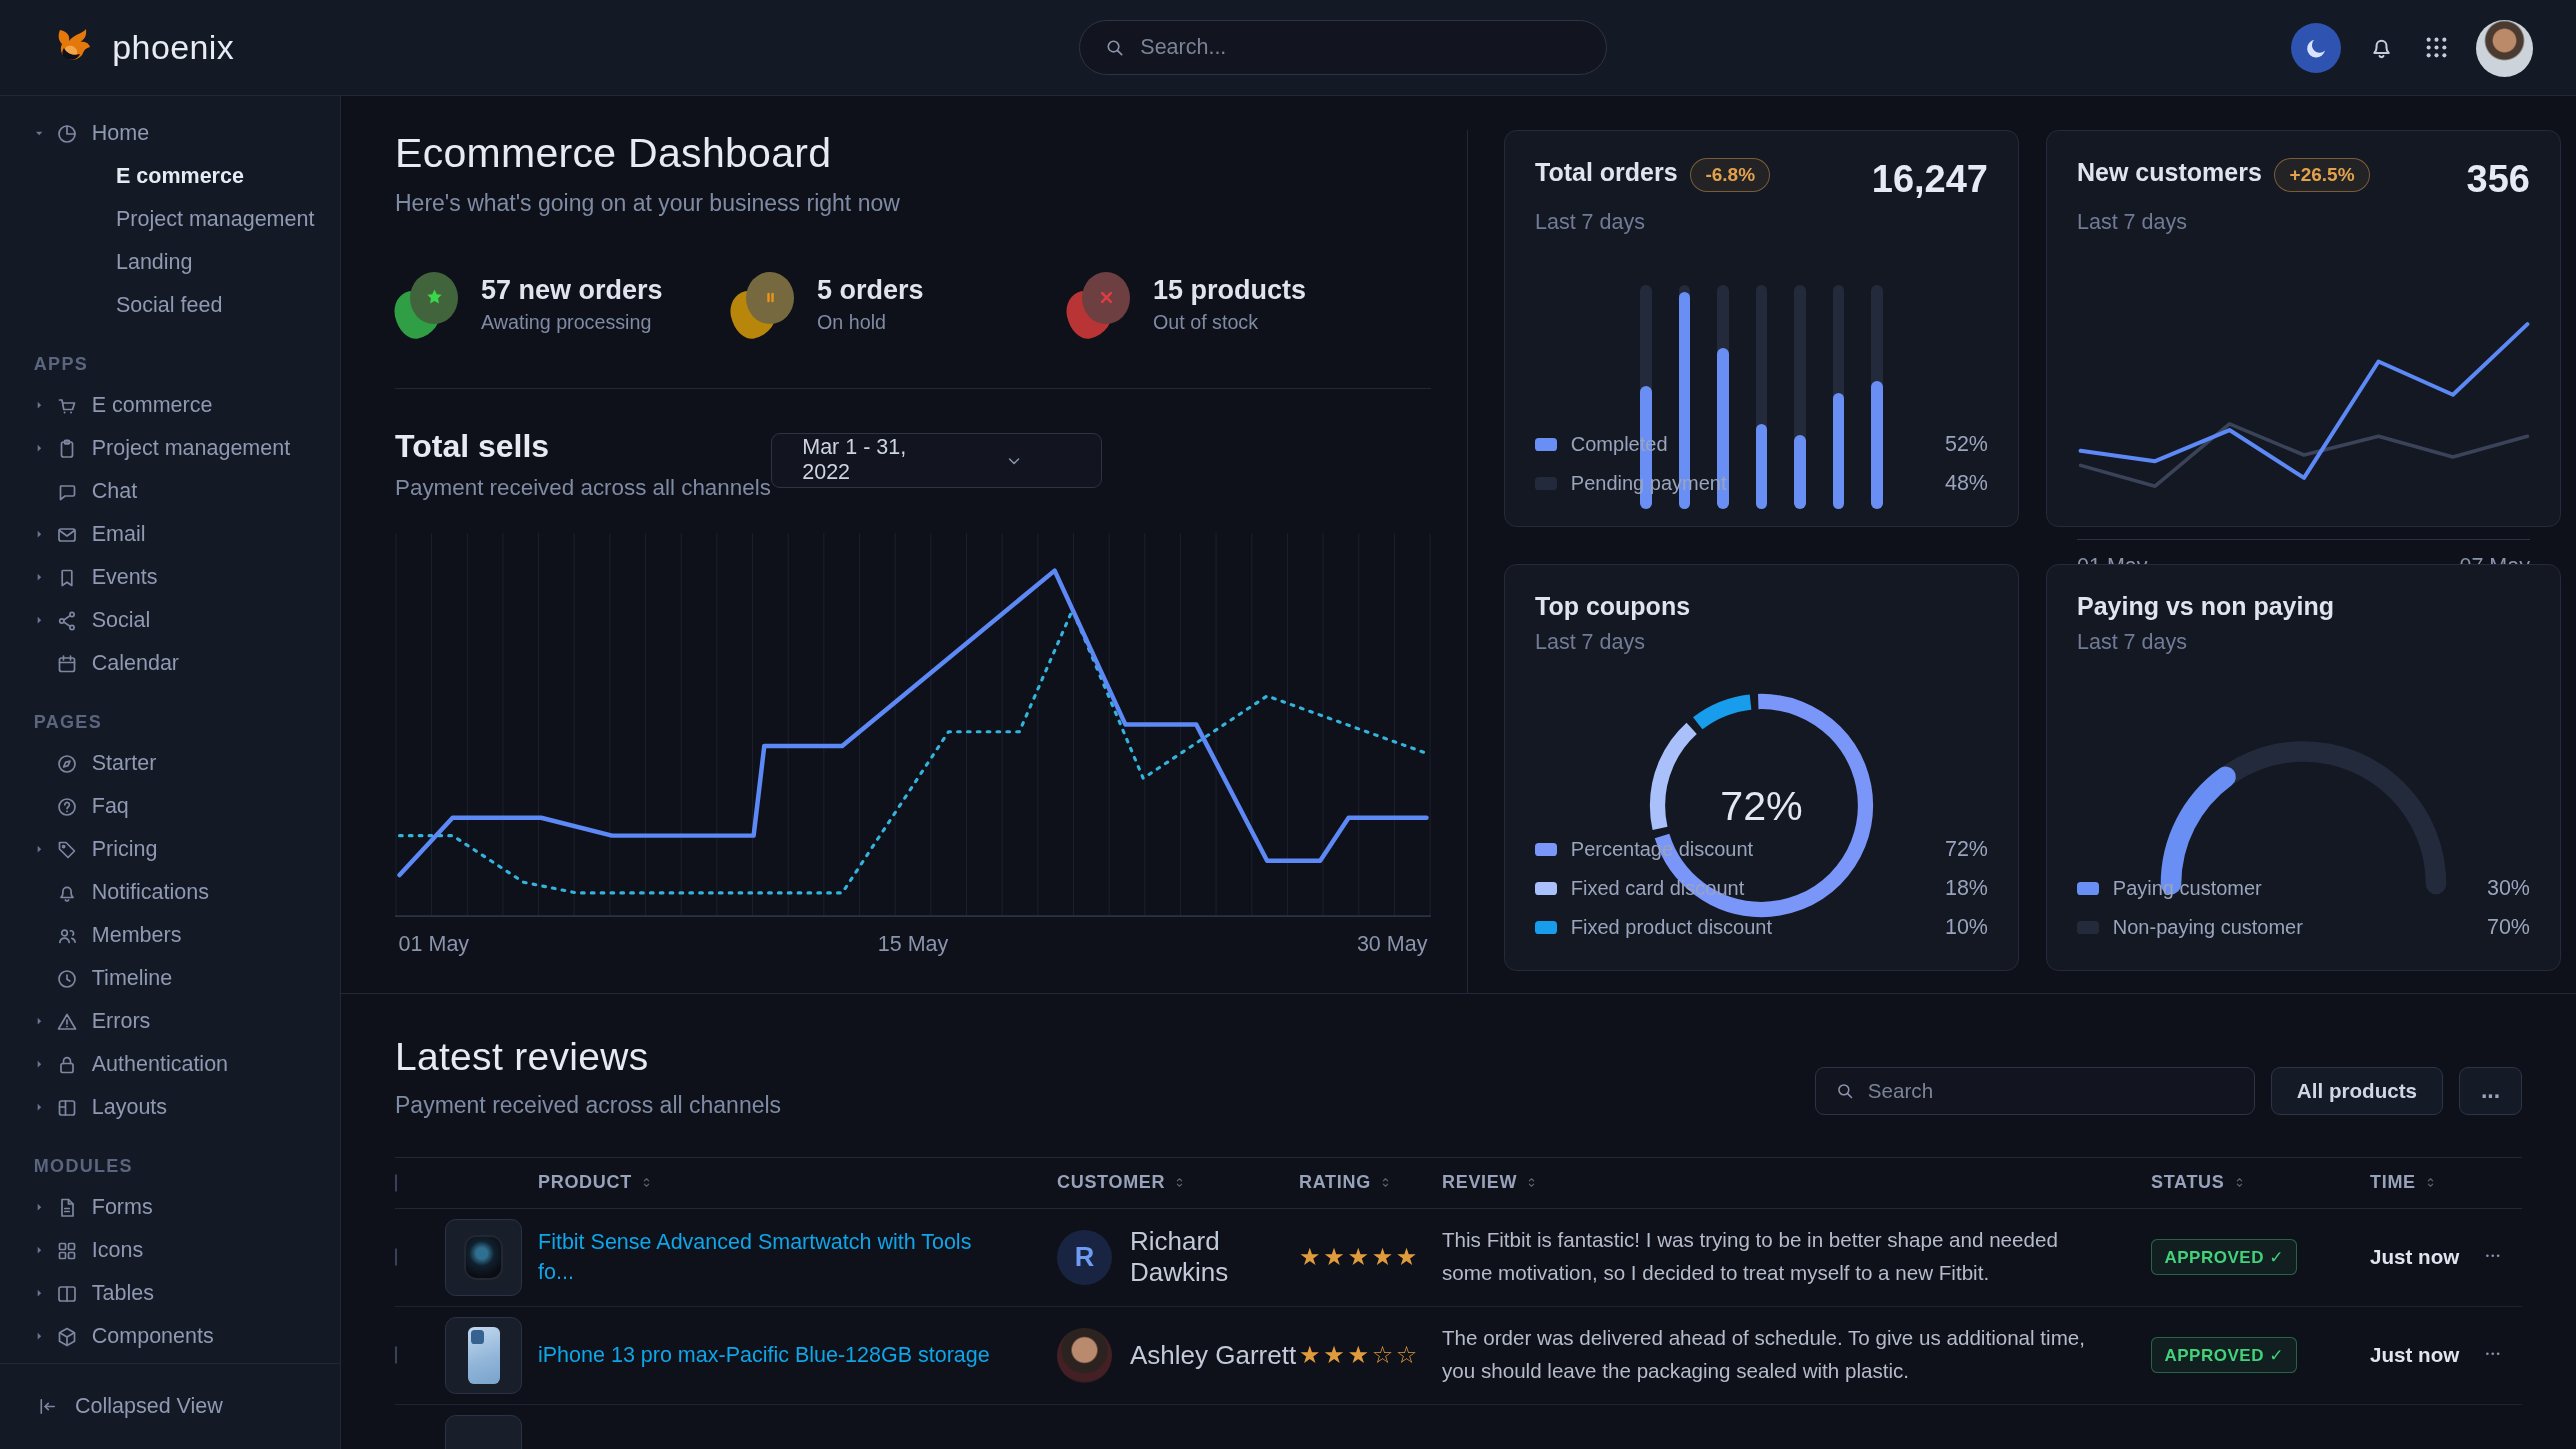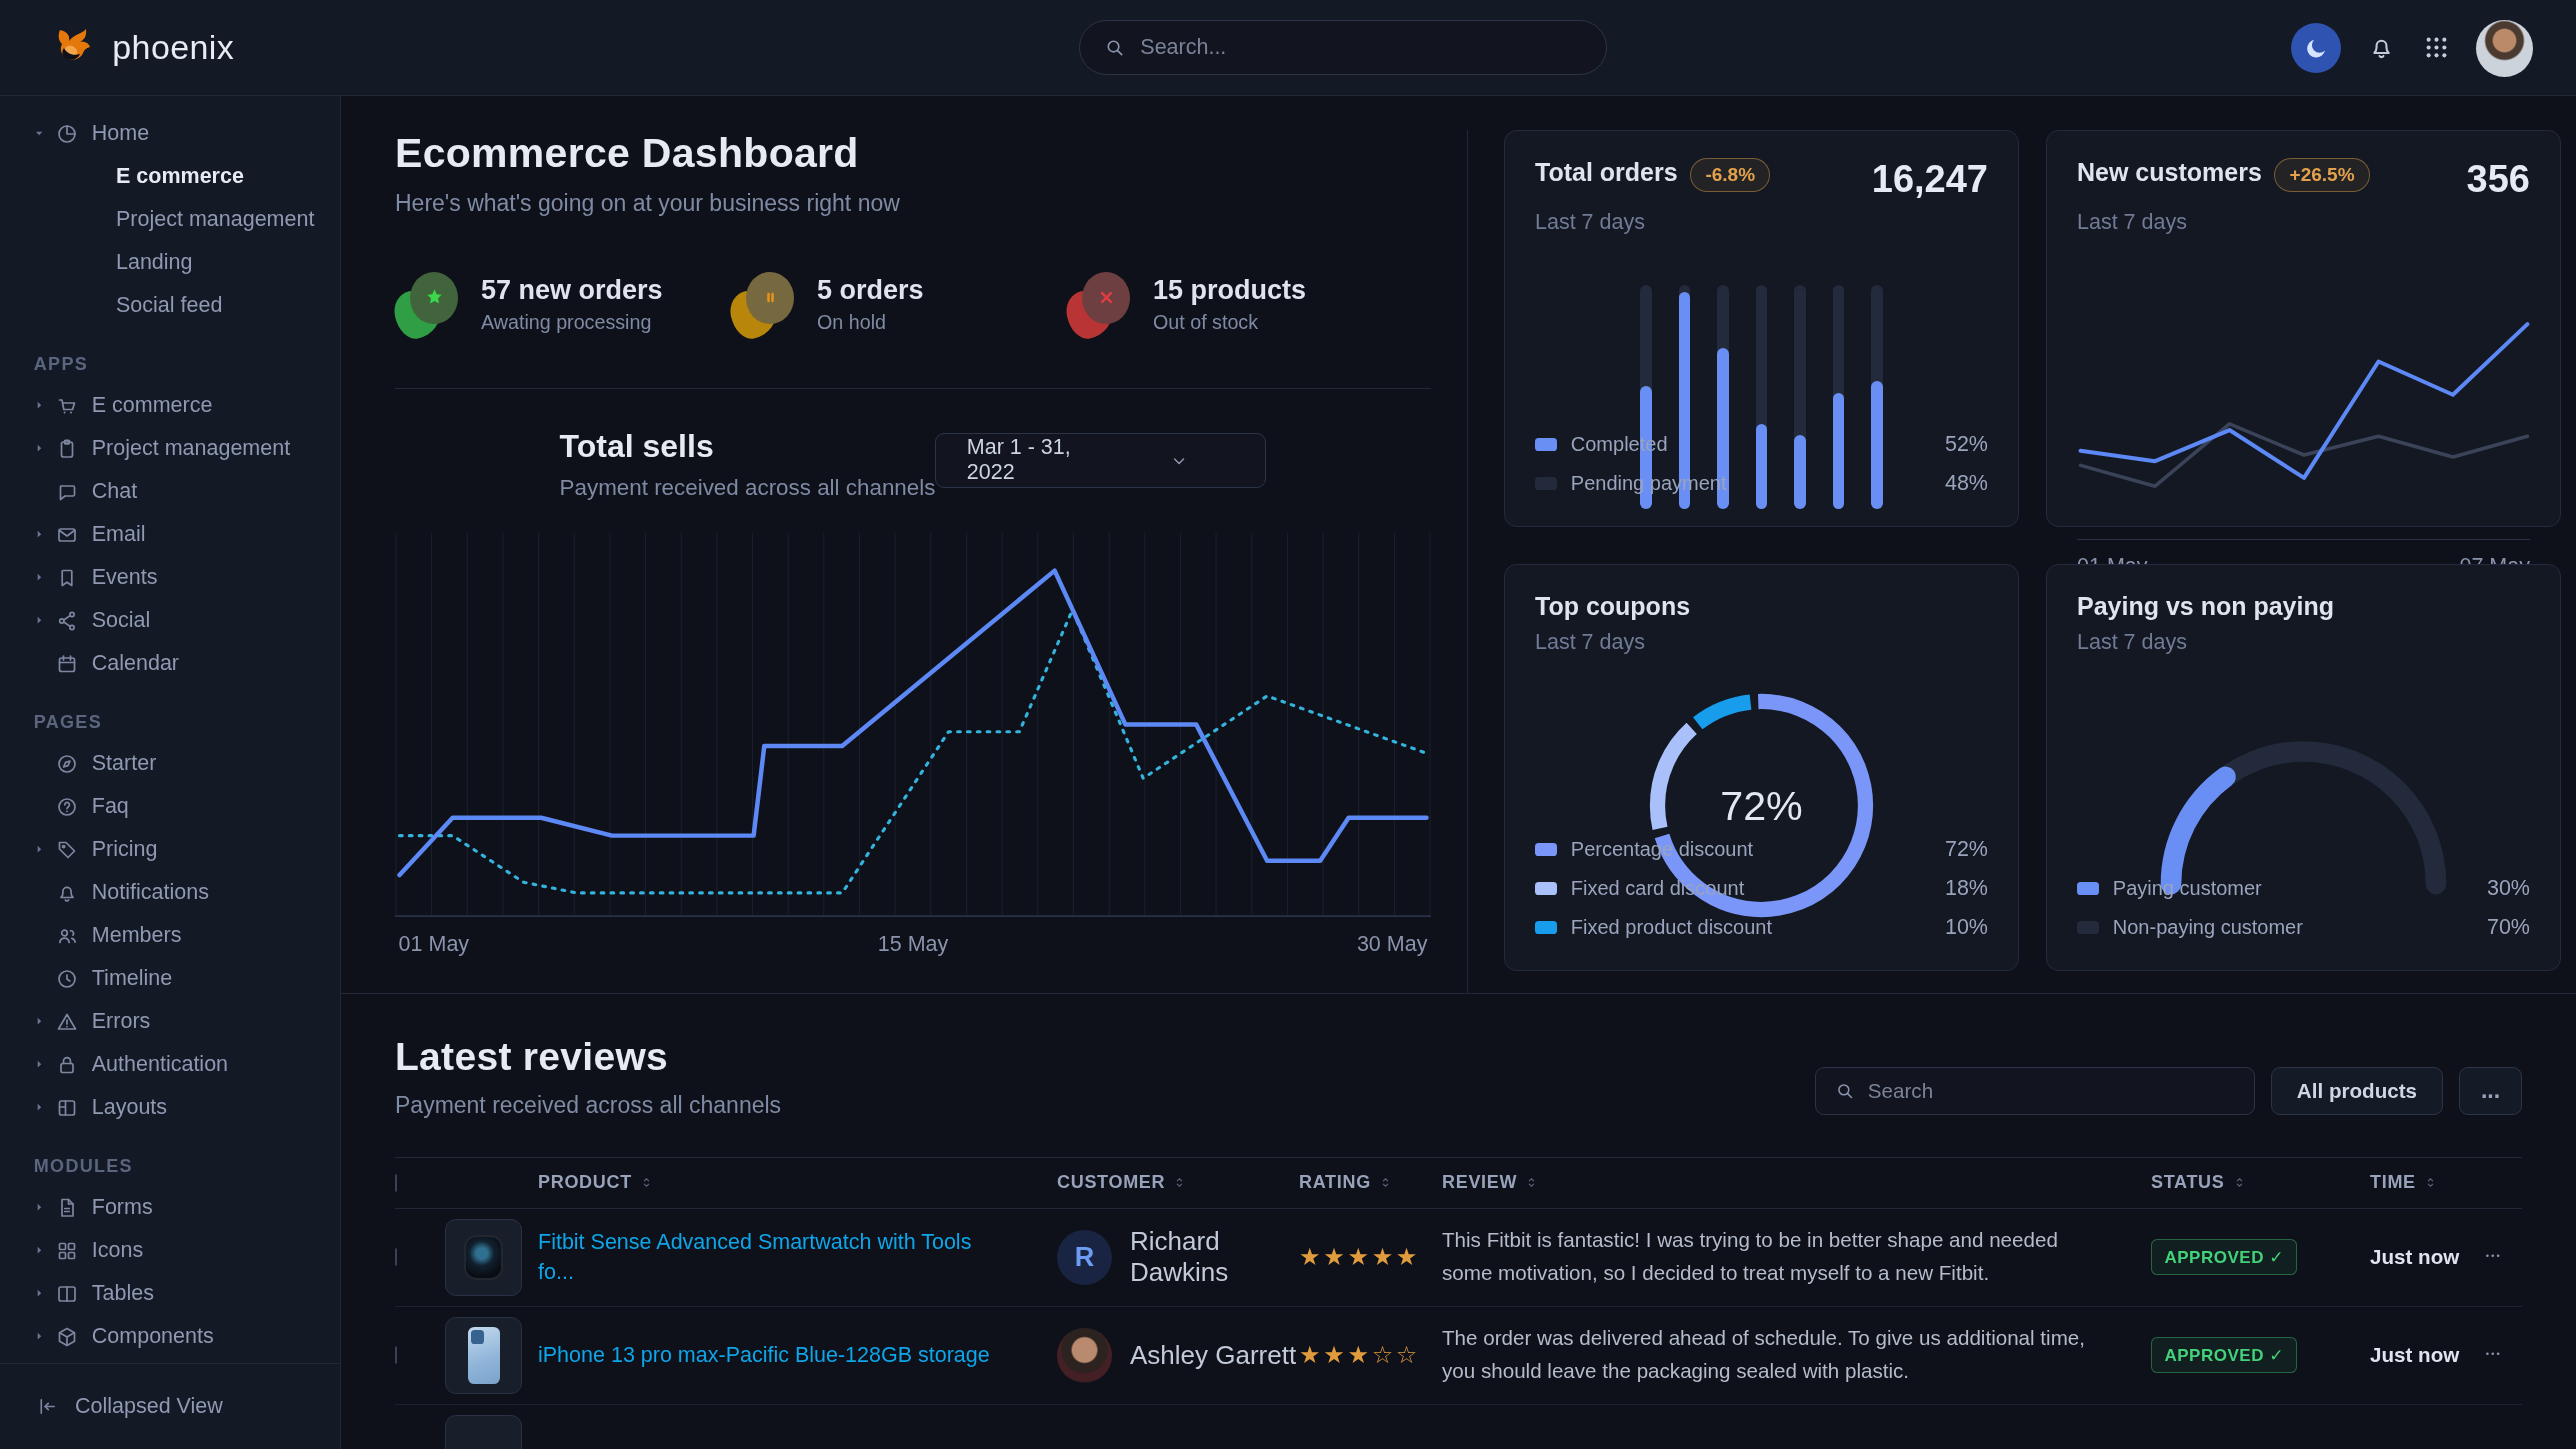--- a/index.html
+++ b/index.html
@@ -39,35 +39,35 @@
   .side-sub.active{color:#e6eaf2;font-weight:600}
   .side-label{font-size:18px;font-weight:700;letter-spacing:1.3px;color:#5b657e;margin:27px 0 9px 1.8px}
   .side-foot{height:86px;border-top:0.9px solid #222838;display:flex;align-items:center;padding-left:36px;gap:16px;
     color:#8f99b2;font-size:21.5px;cursor:pointer}
   .side-foot .icn{width:23px;height:23px;color:#7d87a0}
 
   
   .main{position:absolute;left:341px;top:96px;right:0;bottom:0}
   .top-section{display:flex;height:898px;border-bottom:0.9px solid #222838;padding:34px 54px 0 54px}
   .left-col{width:1036px;flex:none}
-  .page-title{font-size:41px;font-weight:700;color:#e6eaf2;letter-spacing:0.3px}
+  .page-title{font-size:41px;font-weight:400;color:#e6eaf2;letter-spacing:0.3px}
   .page-sub{font-size:23px;color:#7f8aa4;margin-top:12.5px}
   .stats-row{display:flex;align-items:center;margin-top:55px;gap:0}
   .stat{display:flex;align-items:center;gap:23px;width:336px}
   .stat-ic{position:relative;width:63px;height:66px;flex:none}
   .stat-blob{position:absolute;left:0;bottom:0;width:45px;height:48px;border-radius:42% 58% 60% 40%/45% 50% 50% 55%;transform:rotate(-12deg)}
   .stat-circ{position:absolute;right:0;top:0;width:48px;height:52px;border-radius:50%;display:flex;align-items:center;justify-content:center}
   .stat-circ .icn{width:23px;height:23px}
   .g .stat-blob{background:#2f9e44}.g .stat-circ{background:#42643c}.g .stat-circ .icn{color:#3bd64a}
   .a .stat-blob{background:#b8860b}.a .stat-circ{background:#77693f}.a .stat-circ .icn{color:#e8941a}
   .r .stat-blob{background:#b93434}.r .stat-circ{background:#6d3f41}.r .stat-circ .icn{color:#e23c43}
   .stat-main{font-size:27px;font-weight:700;color:#dfe4ee}
   .stat-sub{font-size:19.7px;color:#7f8aa4;margin-top:5.4px}
   .divider-h{border:none;border-top:0.9px solid #222838;margin-top:50px}
-  .sells-head{display:flex;align-items:flex-start;justify-content:center;margin-top:39px}
+  .sells-head{display:flex;align-items:flex-start;justify-content:flex-start;margin-top:39px}
   .h2{font-size:32px;font-weight:700;color:#e6eaf2}
   .h2-sub{font-size:22.4px;color:#7f8aa4;margin-top:10.7px}
   .date-select{width:331px;height:55px;border:0.9px solid #2c3447;border-radius:9px;background:#12151f;
     display:flex;align-items:center;padding:0 19.7px;cursor:pointer;margin-top:5.4px}
   .date-select span{flex:1;font-size:21.5px;color:#cdd4e2;padding-left:10.7px}
   .date-select .icn{width:21.5px;height:21.5px;color:#8a94ad}
   .sells-chart{margin-top:32px}
   .sells-ticks{position:relative;height:32px;margin-top:10.7px;font-size:21.5px;color:#8a94ad}
   .sells-ticks .t0{position:absolute;left:3.6px}.sells-ticks .t1{position:absolute;left:50%;transform:translateX(-50%)}
   .sells-ticks .t2{position:absolute;right:3.6px}

